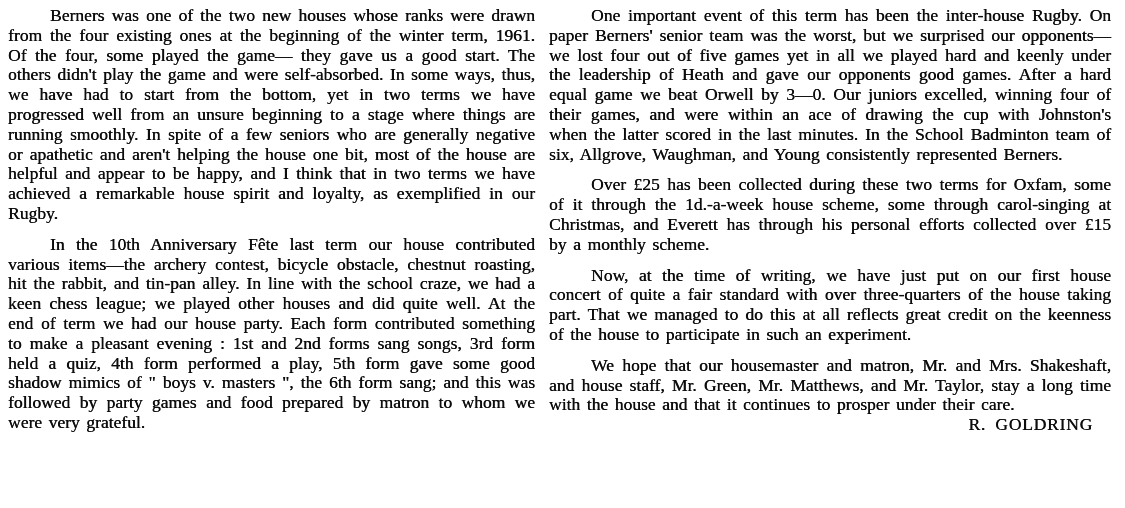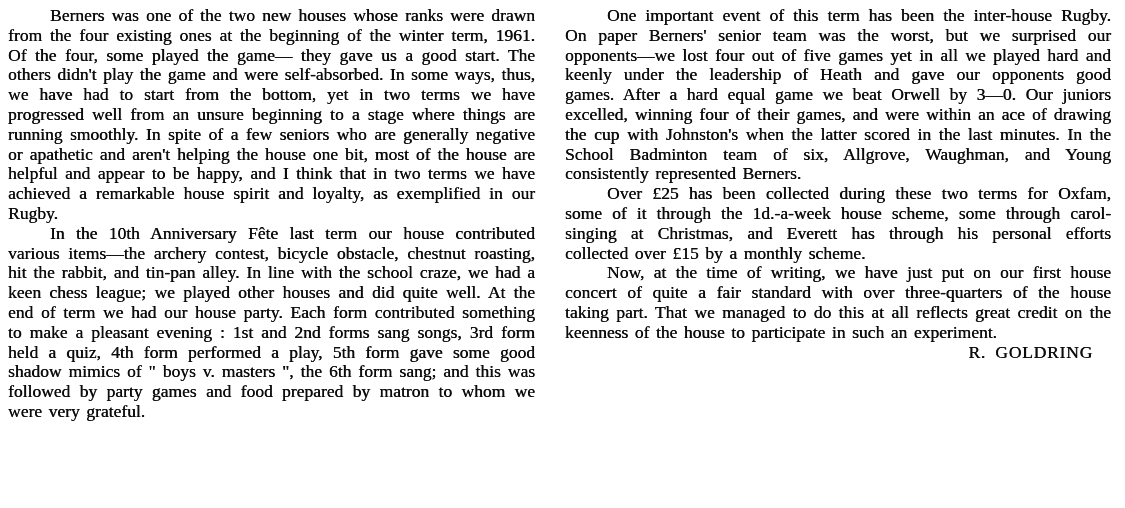--- a/index.html
+++ b/index.html
@@ -15,37 +15,37 @@
     color: #0d0d0d;
     font-family: "Liberation Serif", "DejaVu Serif", serif;
     font-size: 17.5px;
     line-height: 19.8px;
     overflow: hidden;
     box-sizing: border-box;
     padding: 6px 14px 0 8px;
   }
   .columns {
     display: flex;
-    gap: 30px;
+    gap: 14px;
     align-items: flex-start;
     justify-content: center;
   }
   .col {
     box-sizing: border-box;
   }
   .col-left  { width: 527px; flex: 0 0 auto; }
   .col-right { flex: 1 1 auto; }
   .para {
     margin: 0;
     text-align: justify;
     text-indent: 42px;
     word-spacing: 2.2px;
     text-shadow: 0.35px 0 0 currentColor; 
   }
-  .para + .para { }
+  .para + .para { margin-top: 11px; }
   .signature {
     text-align: right;
     padding-right: 18px;
     letter-spacing: 0.8px;
     word-spacing: 4px;
     text-shadow: 0.35px 0 0 currentColor;
   }
 </style>
 </head>
 <body>
@@ -55,17 +55,18 @@
 
     <div class="col col-left">
       <p class="para">Berners was one of the two new houses whose ranks were drawn from the four existing ones at the beginning of the winter term, 1961.  Of the four, some played the game— they gave us a good start.  The others didn't play the game and were self-absorbed.  In some ways, thus, we have had to start from the bottom, yet in two terms we have progressed well from an unsure beginning to a stage where things are running smoothly.  In spite of a few seniors who are generally negative or apathetic and aren't helping the house one bit, most of the house are helpful and appear to be happy, and I think that in two terms we have achieved a remarkable house spirit and loyalty, as exemplified in our Rugby.</p>
       <p class="para">In the 10th Anniversary Fête last term our house contributed various items—the archery contest, bicycle obstacle, chestnut roasting, hit the rabbit, and tin-pan alley.  In line with the school craze, we had a keen chess league; we played other houses and did quite well.  At the end of term we had our house party.  Each form contributed something to make a pleasant evening : 1st and 2nd forms sang songs, 3rd form held a quiz, 4th form performed a play, 5th form gave some good shadow mimics of " boys v. masters ", the 6th form sang; and this was followed by party games and food prepared by matron to whom we were very grateful.</p>
     </div>
 
     <div class="col col-right">
       <p class="para">One important event of this term has been the inter-house Rugby.  On paper Berners' senior team was the worst, but we surprised our opponents—we lost four out of five games yet in all we played hard and keenly under the leadership of Heath and gave our opponents good games.  After a hard equal game we beat Orwell by 3—0.  Our juniors excelled, winning four of their games, and were within an ace of drawing the cup with Johnston's when the latter scored in the last minutes.  In the School Badminton team of six, Allgrove, Waughman, and Young consistently represented Berners.</p>
       <p class="para">Over £25 has been collected during these two terms for Oxfam, some of it through the 1d.-a-week house scheme, some through carol-singing at Christmas, and Everett has through his personal efforts collected over £15 by a monthly scheme.</p>
       <p class="para">Now, at the time of writing, we have just put on our first house concert of quite a fair standard with over three-quarters of the house taking part.  That we managed to do this at all reflects great credit on the keenness of the house to participate in such an experiment.</p>
+      <p class="para">We hope that our housemaster and matron, Mr. and Mrs. Shakeshaft, and house staff, Mr. Green, Mr. Matthews, and Mr. Taylor, stay a long time with the house and that it continues to prosper under their care.</p>
       <div class="signature">R. GOLDRING</div>
     </div>
 
   </div>
 </div>
 
 </body></html>

